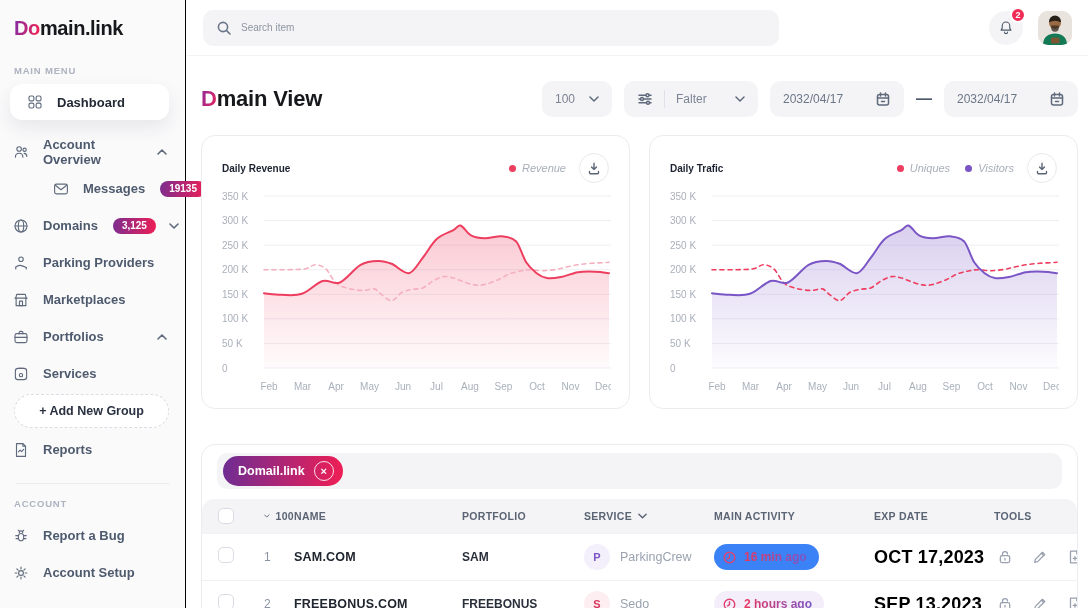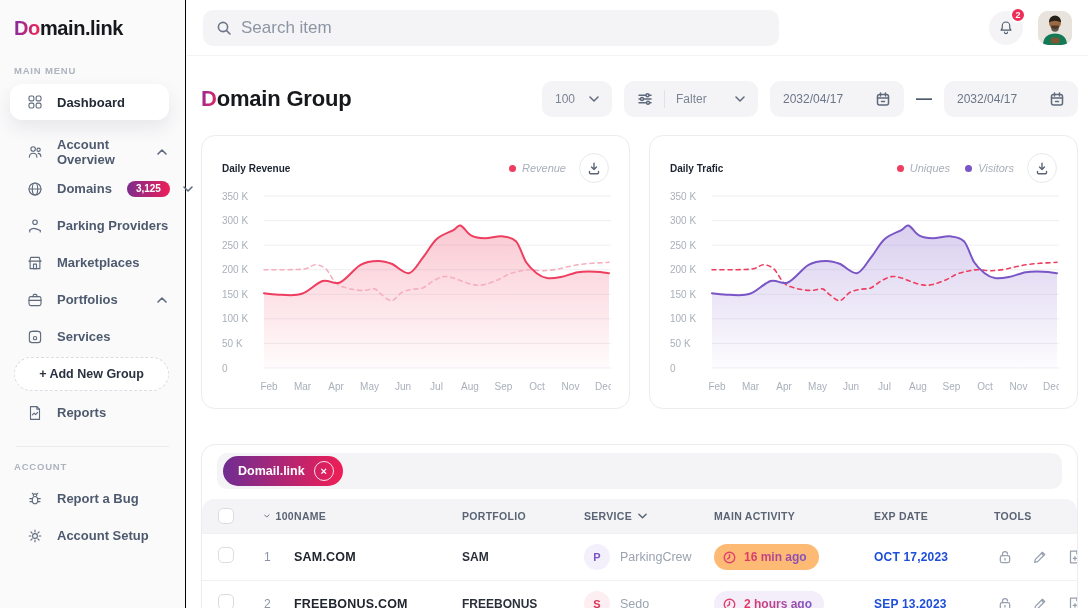--- a/index.html
+++ b/index.html
@@ -4,36 +4,36 @@
 <style>
   *{box-sizing:border-box;margin:0;padding:0;font-family:"Liberation Sans",sans-serif;}
   html,body{width:1088px;height:608px;background:#fff;overflow:hidden;}
   .app{position:relative;width:1088px;height:608px;background:#fff;overflow:hidden;}
 
   
   .sidebar{position:absolute;left:0;top:0;width:186px;height:608px;background:#fafafb;border-right:1px solid #000000;}
   .logo{padding:17px 0 0 14px;font-size:20px;font-weight:800;letter-spacing:-0.4px;color:#17181c;white-space:nowrap;}
   .logo-accent{background:linear-gradient(100deg,#8a2b9c 10%,#ee2458 90%);-webkit-background-clip:text;background-clip:text;color:#8a2b9c;-webkit-text-fill-color:transparent;}
   .menu-label{margin:25px 0 8px 14px;font-size:9.5px;font-weight:700;letter-spacing:.8px;color:#adb3bf;}
-  .nav-item{position:relative;height:37px;display:flex;align-items:center;gap:13px;padding-left:26px;font-size:13px;font-weight:600;color:#4e5a6e;cursor:pointer;}
+  .nav-item{position:relative;height:37px;display:flex;align-items:center;gap:13px;padding-left:12px;font-size:13px;font-weight:600;color:#4e5a6e;cursor:pointer;}
   .nav-item.active{height:36px;margin:0 16px 13px 10px;padding-left:16px;background:#fff;border-radius:12px;box-shadow:0 8px 18px rgba(45,45,70,.09);color:#222a35;font-weight:700;}
   .nav-item.sub{padding-left:52px;}
   .nav-icon{width:18px;height:18px;display:flex;align-items:center;justify-content:center;flex:none;}
   .nav-icon svg{stroke:#5f6a7c;fill:none;stroke-width:1.5;stroke-linecap:round;stroke-linejoin:round;}
   .badge{margin-left:2px;background:linear-gradient(95deg,#7b2d8f,#ef1e56);color:#fff;font-size:10px;font-weight:700;padding:3px 9px;border-radius:12px;line-height:1;}
   .chev-right{margin-left:auto;margin-right:18px;display:flex;}
   .chev-right svg,.chev svg{stroke:#5f6a7c;fill:none;stroke-width:1.6;stroke-linecap:round;stroke-linejoin:round;}
   .add-group{display:flex;align-items:center;justify-content:center;height:34px;margin:2px 16px 3px 14px;background:#fff;border:1.5px dashed #d9dde4;border-radius:18px;font-size:12.5px;font-weight:700;color:#2a3140;cursor:pointer;}
   .side-divider{height:1px;background:#ebebef;margin:15px 16px 14px;}
 
   
   .topbar{position:absolute;left:187px;top:0;width:901px;height:56px;display:flex;align-items:center;padding:0 16px;border-bottom:1px solid #f3f3f6;background:#fff;}
   .search{width:576px;height:36px;background:#f4f4f6;border-radius:10px;display:flex;align-items:center;gap:9px;padding:0 13px;}
   .search svg{stroke:#6b7687;fill:none;stroke-width:1.6;stroke-linecap:round;}
-  .search input{flex:1;border:none;background:transparent;outline:none;font-size:17px;color:#15803d;}
+  .search input{flex:1;border:none;background:transparent;outline:none;font-size:10px;color:#15803d;}
   .search input::placeholder{color:#8c95a3;}
   .top-actions{margin-left:auto;display:flex;align-items:center;gap:15px;}
   .bell-btn{position:relative;width:34px;height:34px;border-radius:50%;background:#f4f4f6;border:none;display:flex;align-items:center;justify-content:center;cursor:pointer;}
   .bell-btn svg{stroke:#4e5a6b;fill:none;stroke-width:1.5;stroke-linecap:round;stroke-linejoin:round;}
   .bell-badge{position:absolute;top:-4px;right:-3px;min-width:16px;height:16px;padding:0 3px;background:#ef2d56;border:2px solid #fff;border-radius:9px;color:#fff;font-size:9px;font-weight:700;display:flex;align-items:center;justify-content:center;}
   .avatar{width:34px;height:34px;border-radius:10px;overflow:hidden;border:none;padding:0;background:#e9e4df;cursor:pointer;}
 
   
   .main{position:absolute;left:187px;top:56px;width:901px;padding:0 10px 0 14px;}
   .page-head{display:flex;align-items:center;margin:25px 0 18px;}
@@ -77,24 +77,24 @@
   .checkbox{width:16px;height:16px;border:1.5px solid #d9dde3;border-radius:5px;background:#fff;display:inline-block;cursor:pointer;}
   .c-num{color:#8a93a3;font-size:12px;}
   .c-name{font-size:12.5px;font-weight:700;color:#20262f;letter-spacing:.2px;}
   .c-portfolio{font-size:12px;font-weight:700;color:#2a303b;}
   .c-service{display:flex;align-items:center;gap:10px;font-size:12.5px;color:#9aa3b0;}
   .svc-initial{width:26px;height:26px;border-radius:50%;display:flex;align-items:center;justify-content:center;font-size:11px;font-weight:700;}
   .svc-p{background:#f3effb;color:#7a55c5;}
   .svc-s{background:#fdeef1;color:#d8385e;}
   .pill{display:inline-flex;align-items:center;gap:7px;height:26px;padding:0 12px 0 8px;border-radius:14px;font-size:12px;font-weight:600;}
   .pill svg{stroke:#e0426e;fill:none;stroke-width:1.5;stroke-linecap:round;stroke-linejoin:round;}
-  .pill-a{background:#fdba74;}
+  .pill-a{background:#3b82f6;}
   .pill-b{background:#f4eefb;}
   .pill-text{color:#8b4bb4;background:linear-gradient(90deg,#e8365e,#7a55c5);-webkit-background-clip:text;background-clip:text;-webkit-text-fill-color:transparent;}
-  .c-exp{font-size:12px;color:#1d4ed8;font-weight:600;letter-spacing:.2px;}
+  .c-exp{font-size:18px;color:#000000;font-weight:600;letter-spacing:.2px;}
   .tools{display:flex;gap:13px;}
   .tool-btn{width:22px;height:22px;background:none;border:none;padding:0;display:flex;align-items:center;justify-content:center;cursor:pointer;}
   .tool-btn svg{stroke:#98a0ae;fill:none;stroke-width:1.4;stroke-linecap:round;stroke-linejoin:round;}
 </style>
 </head>
 <body>
 
 <div class="app">
 
   <aside class="sidebar">
@@ -123,20 +123,30 @@
           </svg>
         </span>
       <span>Account Overview</span>
       <span class="chev-right">
           <svg width="10" height="6" viewBox="0 0 10 6">
             <path d="M1 5l4-4 4 4"></path>
           </svg>
         </span>
     </div>
 
+    <div class="nav-item sub">
+      <span class="nav-icon">
+          <svg width="18" height="18" viewBox="0 0 24 24">
+            <rect x="3.5" y="5.5" width="17" height="13" rx="2.5"></rect>
+            <path d="M4.5 7l7.5 6 7.5-6"></path>
+          </svg>
+        </span>
+      <span>Messages</span>
+      <span class="badge">19135</span>
+    </div>
 
     <div class="nav-item">
       <span class="nav-icon">
           <svg width="18" height="18" viewBox="0 0 24 24">
             <circle cx="12" cy="12" r="8"></circle>
             <ellipse cx="12" cy="12" rx="3.6" ry="8"></ellipse>
             <path d="M4 12h16"></path>
           </svg>
         </span>
       <span>Domains</span>
@@ -261,21 +271,21 @@
             <path d="M13.2 14.5h7.6v2.5a3.8 3.8 0 0 1-7.6 0z" fill="#33281f" opacity=".75"></path>
             <rect x="13" y="26.5" width="8.5" height="6" rx="1.5" fill="#7d5633"></rect>
           </svg>
       </button>
     </div>
   </header>
 
   <main class="main">
 
     <div class="page-head">
-      <h1 class="page-title"><span class="t-accent">D</span><span>omain Group</span></h1>
+      <h1 class="page-title"><span class="t-accent">D</span><span>main View</span></h1>
       <div class="controls">
         <button class="ctl select">
           <span>100</span>
           <svg width="10" height="6" viewBox="0 0 10 6">
               <path d="M1 1l4 4 4-4"></path>
             </svg>
         </button>
         <button class="ctl filter">
           <svg width="16" height="16" viewBox="0 0 16 16">
               <path d="M2 4.2h12M2 8h12M2 11.8h12"></path>

